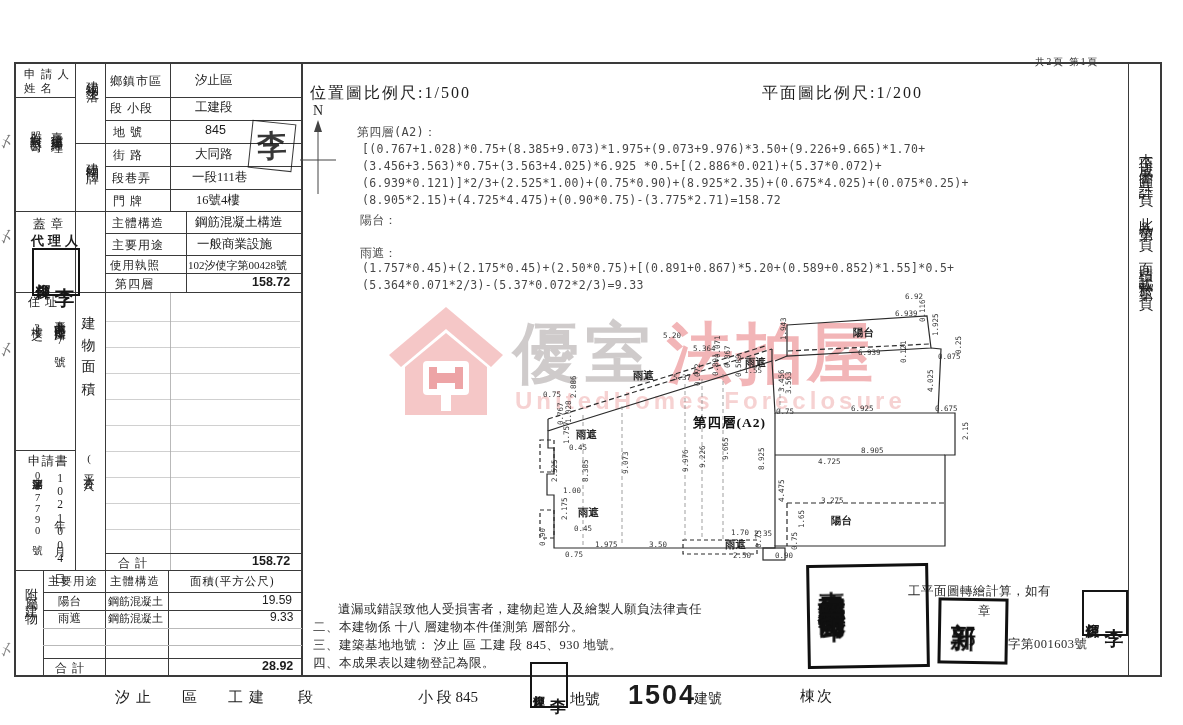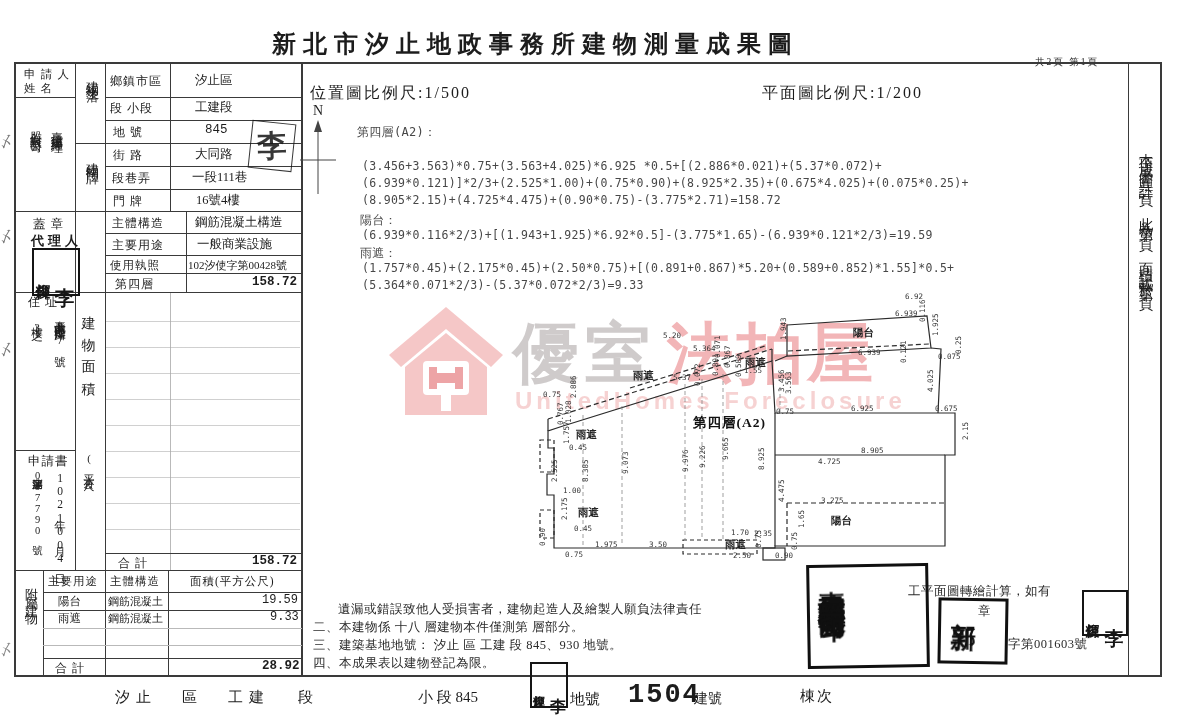--- a/index.html
+++ b/index.html
@@ -4,40 +4,39 @@
 <style>
   html,body{margin:0;padding:0;background:#e8e8e8;}
   .page{position:relative;width:1183px;height:725px;background:#ffffff;overflow:hidden;
         font-family:"Liberation Serif","DejaVu Serif",serif;color:#1c1c1c;}
   .t{position:absolute;white-space:nowrap;}
   .v{writing-mode:vertical-rl;text-orientation:upright;}
   .ln{position:absolute;background:#3a3a3a;}
   .ln.f{background:#b9b9b9;}
   .lbl{font-size:12px;letter-spacing:1px;}
   .val{font-size:12.5px;}
-  .num{font-family:Liberation Mono, monospace;}
+  .num{font-family:Liberation Sans, sans-serif;}
   .formula{font-family:"DejaVu Sans Mono",monospace;font-size:11.5px;color:#474747;letter-spacing:.3px;}
   .seal{position:absolute;border:2.5px solid #151515;color:#151515;display:flex;align-items:center;justify-content:center;}
   .sealtxt{writing-mode:vertical-rl;text-orientation:upright;font-weight:bold;}
   .planlabel{position:absolute;white-space:nowrap;color:#353535;}
   .planlabel.n{font-size:7.5px;font-family:"DejaVu Sans Mono",monospace;}
   .planlabel.c{font-size:10.5px;font-weight:bold;color:#222;}
   .planlabel.tt{font-size:13.5px;font-weight:bold;color:#111;letter-spacing:1px;}
   .planlabel.r{transform:rotate(-90deg);transform-origin:left top;}
   .wm{position:absolute;opacity:.55;}
   .notes{font-size:12.5px;letter-spacing:.5px;color:#2a2a2a;}
   .bigseal{position:absolute;border:3px solid #101010;overflow:hidden;color:#101010;
            font-weight:bold;filter:blur(.4px);}
 </style>
 </head>
 <body>
 
 <div class="page">
 
-  <div class="t" style="left:272px;top:28px;font-size:24px;font-weight:600;letter-spacing:7px;">新北市汐止地政事務所建物測量成果圖</div>
   <div class="t" style="left:1035px;top:56px;font-size:9.5px;letter-spacing:2px;">共2頁 第1頁</div>
 
   <div class="ln" style="left:14px;top:62px;width:1147px;height:2px;"></div>
   <div class="ln" style="left:14px;top:675px;width:1147px;height:2px;"></div>
   <div class="ln" style="left:14px;top:62px;width:2px;height:615px;"></div>
   <div class="ln" style="left:1160px;top:62px;width:2px;height:615px;"></div>
   <div class="ln" style="left:1128px;top:62px;width:1px;height:613px;"></div>
   <div class="ln" style="left:301px;top:62px;width:1.5px;height:613px;"></div>
 
   <div class="ln" style="left:75px;top:62px;width:1px;height:508px;"></div>
@@ -137,25 +136,25 @@
   <div class="t" style="left:310px;top:83px;font-size:16px;letter-spacing:2px;">位置圖比例尺:1/500</div>
   <div class="t" style="left:762px;top:83px;font-size:16px;letter-spacing:2px;">平面圖比例尺:1/200</div>
   <div class="t" style="left:313px;top:103px;font-size:14px;">N</div>
   <svg style="position:absolute;left:296px;top:118px;" width="44" height="80" viewBox="0 0 44 80">
     <line x1="22" y1="10" x2="22" y2="76" stroke="#444" stroke-width="1"></line>
     <path d="M22,2 L18,14 L26,14 Z" fill="#444"></path>
     <line x1="4" y1="42" x2="40" y2="42" stroke="#444" stroke-width="1"></line>
   </svg>
 
   <div class="t formula" style="left:357px;top:124px;font-size:12px;">第四層(A2)：</div>
+  <div class="t formula" style="left:362px;top:142px;">[(0.767+1.028)*0.75+(8.385+9.073)*1.975+(9.073+9.976)*3.50+(9.226+9.665)*1.70+</div>
   <div class="t formula" style="left:362px;top:159px;">(3.456+3.563)*0.75+(3.563+4.025)*6.925 *0.5+[(2.886*0.021)+(5.37*0.072)+</div>
   <div class="t formula" style="left:362px;top:176px;">(6.939*0.121)]*2/3+(2.525*1.00)+(0.75*0.90)+(8.925*2.35)+(0.675*4.025)+(0.075*0.25)+</div>
   <div class="t formula" style="left:362px;top:193px;">(8.905*2.15)+(4.725*4.475)+(0.90*0.75)-(3.775*2.71)=158.72</div>
   <div class="t formula" style="left:360px;top:212px;font-size:12px;">陽台：</div>
-  <div class="t formula" style="left:362px;top:228px;">(6.939*0.116*2/3)+[(1.943+1.925)*6.92*0.5]-(3.775*1.65)-(6.939*0.121*2/3)=19.59</div>
   <div class="t formula" style="left:360px;top:245px;font-size:12px;">雨遮：</div>
   <div class="t formula" style="left:362px;top:261px;">(1.757*0.45)+(2.175*0.45)+(2.50*0.75)+[(0.891+0.867)*5.20+(0.589+0.852)*1.55]*0.5+</div>
   <div class="t formula" style="left:362px;top:278px;">(5.364*0.071*2/3)-(5.37*0.072*2/3)=9.33</div>
 
   <div class="wm" style="left:385px;top:303px;width:460px;height:130px;">
     <svg width="122" height="122" viewBox="0 0 122 122" style="position:absolute;left:0;top:0;">
       <path d="M61,4 L118,52 L106,64 L61,26 L16,64 L4,52 Z" fill="#ee9a9a"></path>
       <path d="M20,64 L61,30 L102,64 L102,112 L20,112 Z" fill="#ee9a9a"></path>
       <rect x="38" y="58" width="46" height="34" rx="4" fill="#ffffff"></rect>
       <rect x="44" y="64" width="8" height="22" fill="#e05a5f"></rect>

